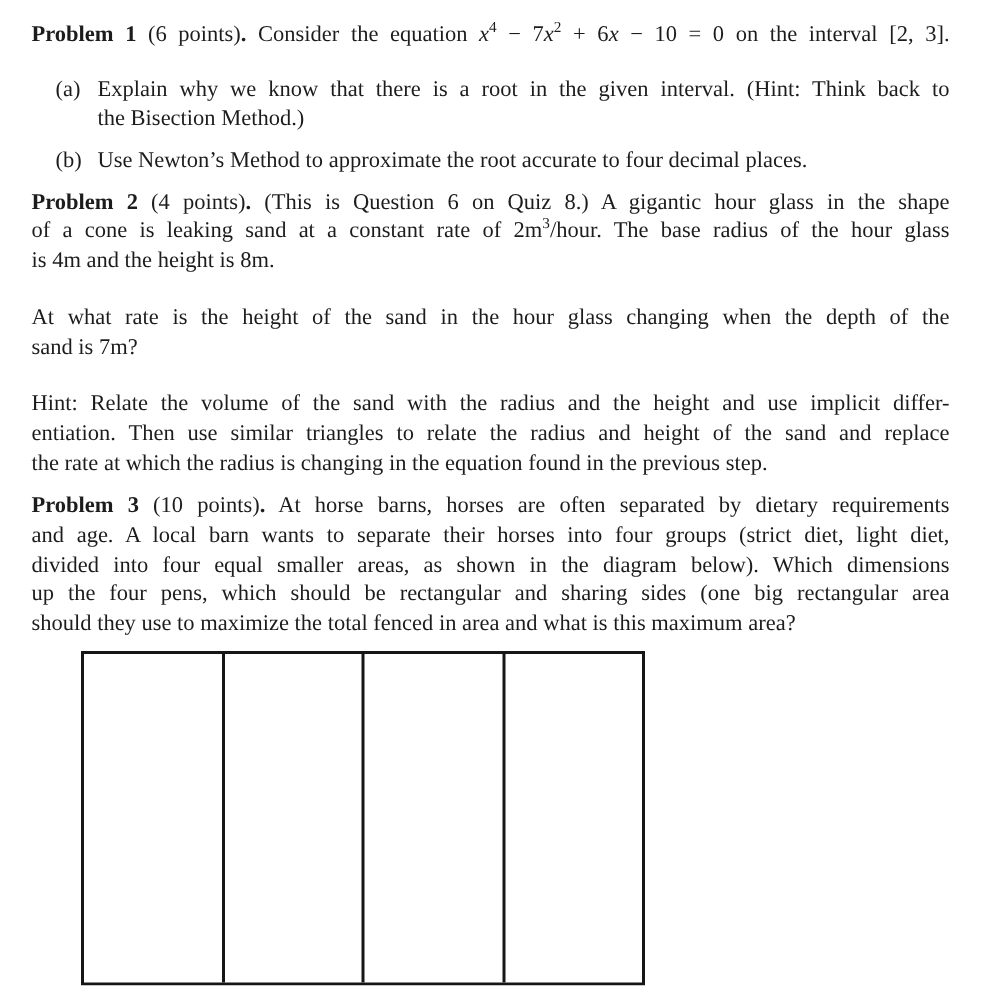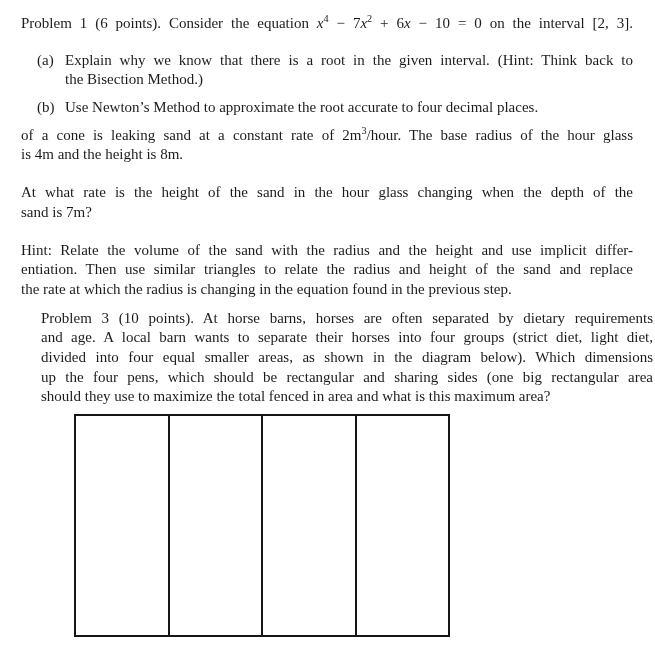--- a/index.html
+++ b/index.html
@@ -24,35 +24,35 @@
     height: 19.7px;
     text-align: justify;
     text-align-last: justify;
     text-justify: inter-word;
     overflow: visible;
   }
   .line.last {
     text-align: right;
     text-align-last: left;
   }
-  b { font-weight: normal; }
+  b { font-weight: bold; }
   i { font-style: italic; }
   sup { font-size: 68%; line-height: 0; vertical-align: super; }
   .item {
     position: relative;
     padding-left: 44px;
   }
   .item-label {
     position: absolute;
     left: 16px;
     top: 0;
     height: 19.7px;
   }
   .gap17 { margin-top: 17px; }
-  .gap9  { margin-top: 9px; margin-left: 20px; }
+  .gap9  { margin-top: 9px; }
   .gap8  { margin-top: 8px; }
   .gap7  { margin-top: 7px; }
   .gap1  { margin-top: 18px; }
   .diagram {
     box-sizing: border-box;
     margin-left: 33px;
     width: 376px;
     height: 223px;
     border: 2.5px solid #161616;
     display: flex;
@@ -79,20 +79,21 @@
     </div>
 
     <div class="item gap8">
       <span class="item-label">(b)</span>
       <div class="line last">Use Newton’s Method to approximate the root accurate to four decimal places.</div>
     </div>
   </section>
 
   <section class="col gap8">
     <div class="para">
+      <div class="line"><b>Problem 2</b> (4 points)<b>.</b> (This is Question 6 on Quiz 8.) A gigantic hour glass in the shape</div>
       <div class="line">of a cone is leaking sand at a constant rate of 2m<sup>3</sup>/hour. The base radius of the hour glass</div>
       <div class="line last">is 4m and the height is 8m.</div>
     </div>
     <div class="para gap1">
       <div class="line">At what rate is the height of the sand in the hour glass changing when the depth of the</div>
       <div class="line last">sand is 7m?</div>
     </div>
     <div class="para gap1">
       <div class="line">Hint: Relate the volume of the sand with the radius and the height and use implicit differ-</div>
       <div class="line">entiation. Then use similar triangles to relate the radius and height of the sand and replace</div>

